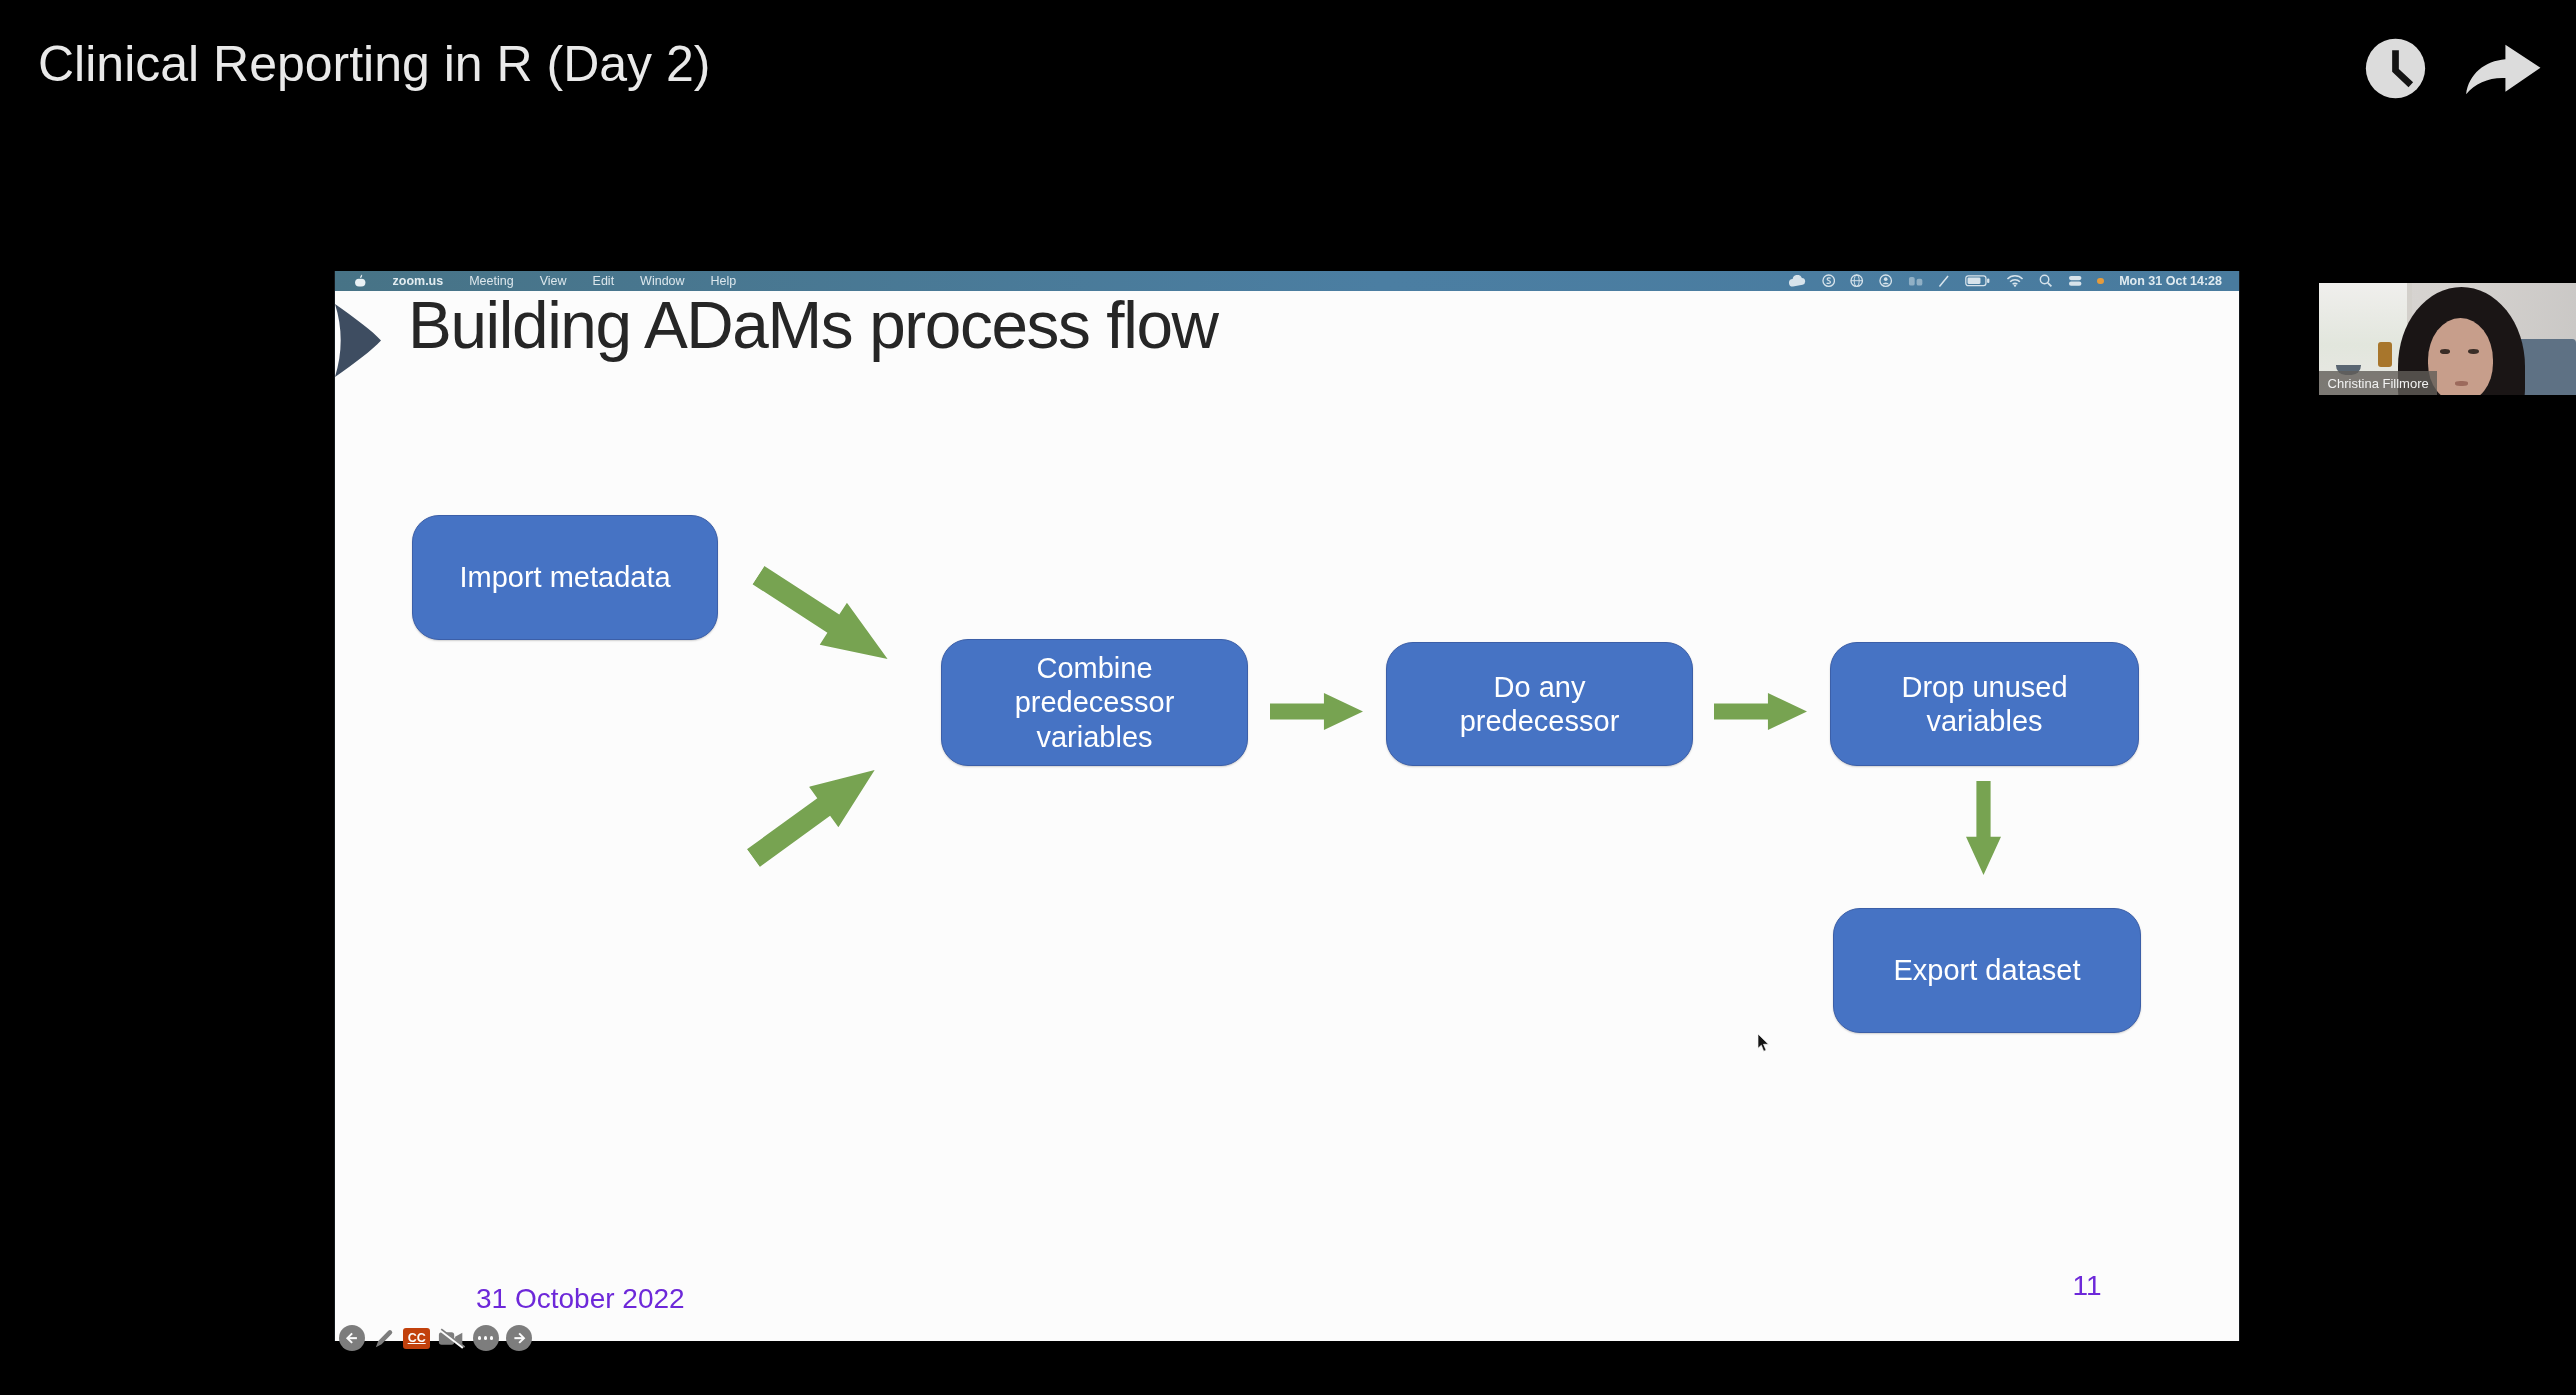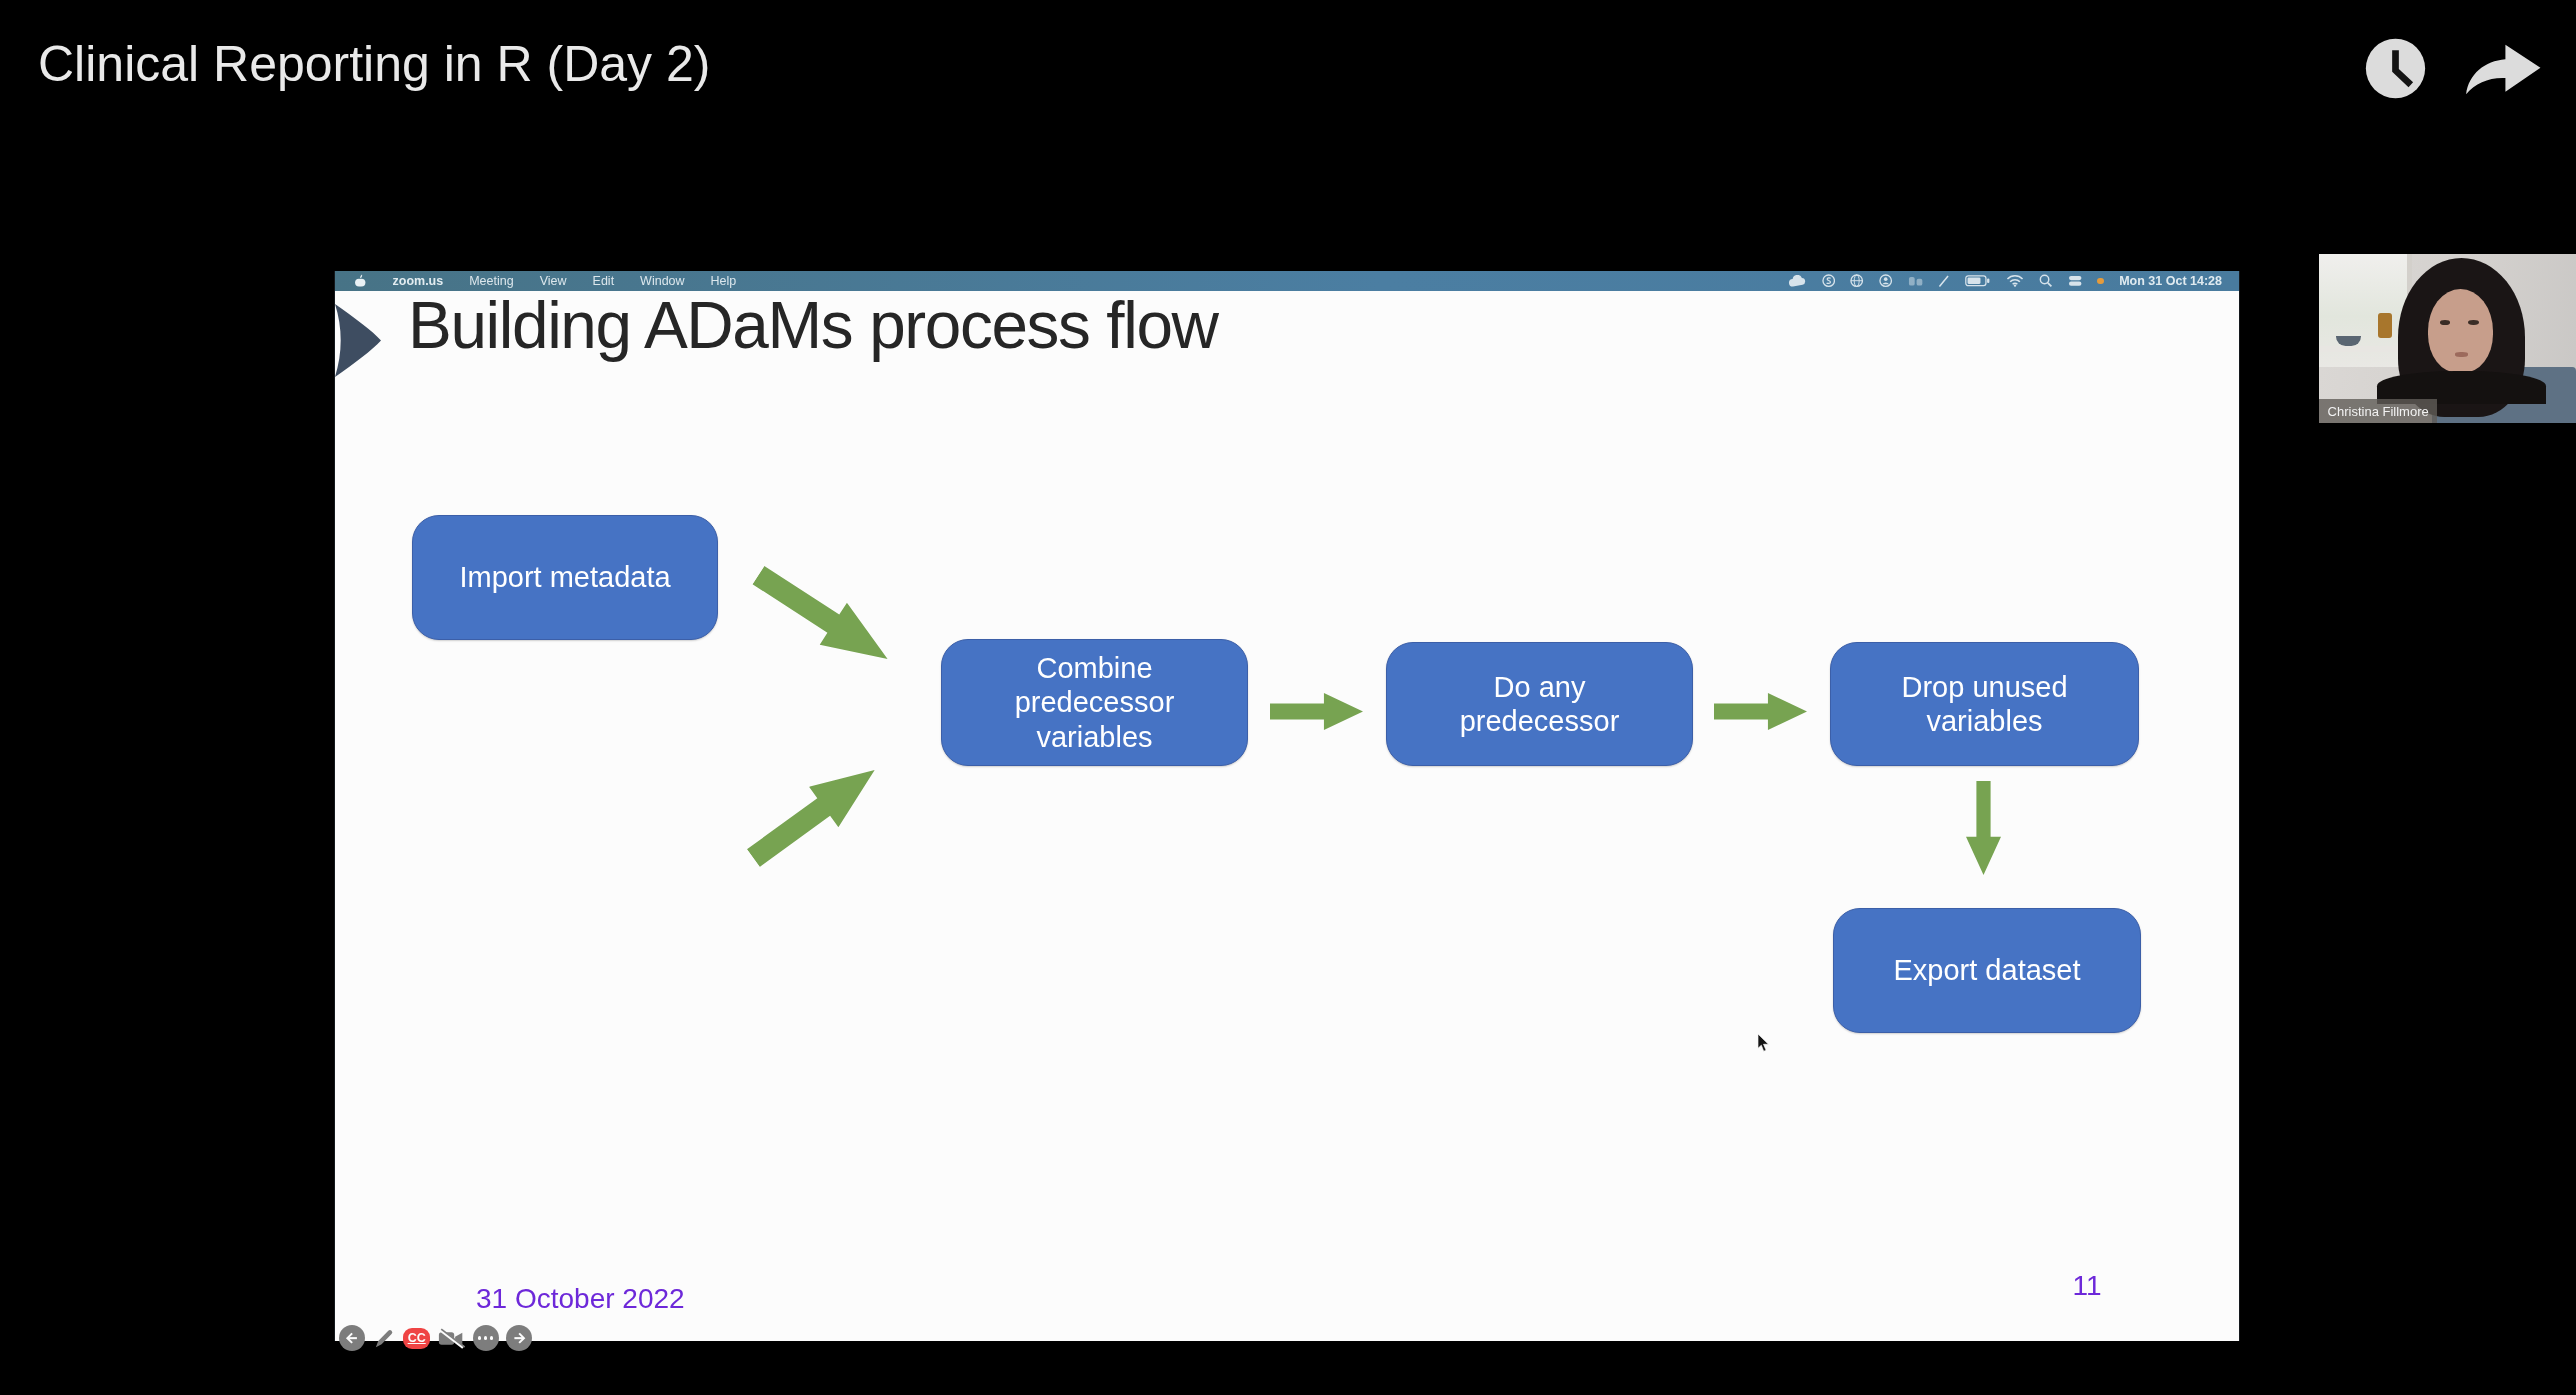--- a/index.html
+++ b/index.html
@@ -40,27 +40,27 @@
     box-shadow:0 1px 1.9px rgba(0,0,0,.18);}
   .ga{fill:#77a351;}
 
   
   .slide-footer{color:#6d28d9;font-size:28px;}
 
   
   #ptoolbar{left:3.8px;top:1054px;display:flex;align-items:center;gap:7.7px;}
   .pt-circle{width:26px;height:26px;border-radius:50%;background:#7d7d7d;
     display:flex;align-items:center;justify-content:center;}
-  .pt-cc{width:27px;height:21px;border-radius:9px;background:#ef4444;color:#fcfcfc;
+  .pt-cc{width:27px;height:21px;border-radius:3px;background:#c2410c;color:#fcfcfc;
     display:flex;align-items:center;justify-content:center;font-size:12.5px;font-weight:700;text-decoration:underline;}
   .pt-dots{display:flex;gap:2.4px;}
   .pt-dots i{width:3.4px;height:3.4px;border-radius:50%;background:#fcfcfc;}
 
   
-  #webcam{left:2319px;top:254px;width:257px;height:169px;overflow:hidden;
+  #webcam{left:2319px;top:283px;width:257px;height:112px;overflow:hidden;
     background:linear-gradient(100deg,#dbd8d5 0%,#d3d0cd 60%,#c9c7c5 100%);cursor:pointer;}
   .wc-window{position:absolute;left:0;top:0;width:88px;height:113px;
     background:linear-gradient(#f0efed 0%,#e2e6dd 55%,#e9e8e4 100%);
     border-right:5.8px solid #d3d0cb;}
   .wc-sill{position:absolute;left:0;top:92px;width:88px;height:5.8px;background:#e8e6e2;}
   .wc-cup{position:absolute;left:59px;top:59px;width:14.4px;height:25px;background:#a8762c;
     border-radius:2.9px;}
   .wc-bowl{position:absolute;left:17px;top:82px;width:25px;height:9.6px;background:#5a6672;
     border-radius:0 0 9.6px 9.6px;}
   .wc-couch{position:absolute;right:0;bottom:0;width:144px;height:56px;background:#5e7184;

